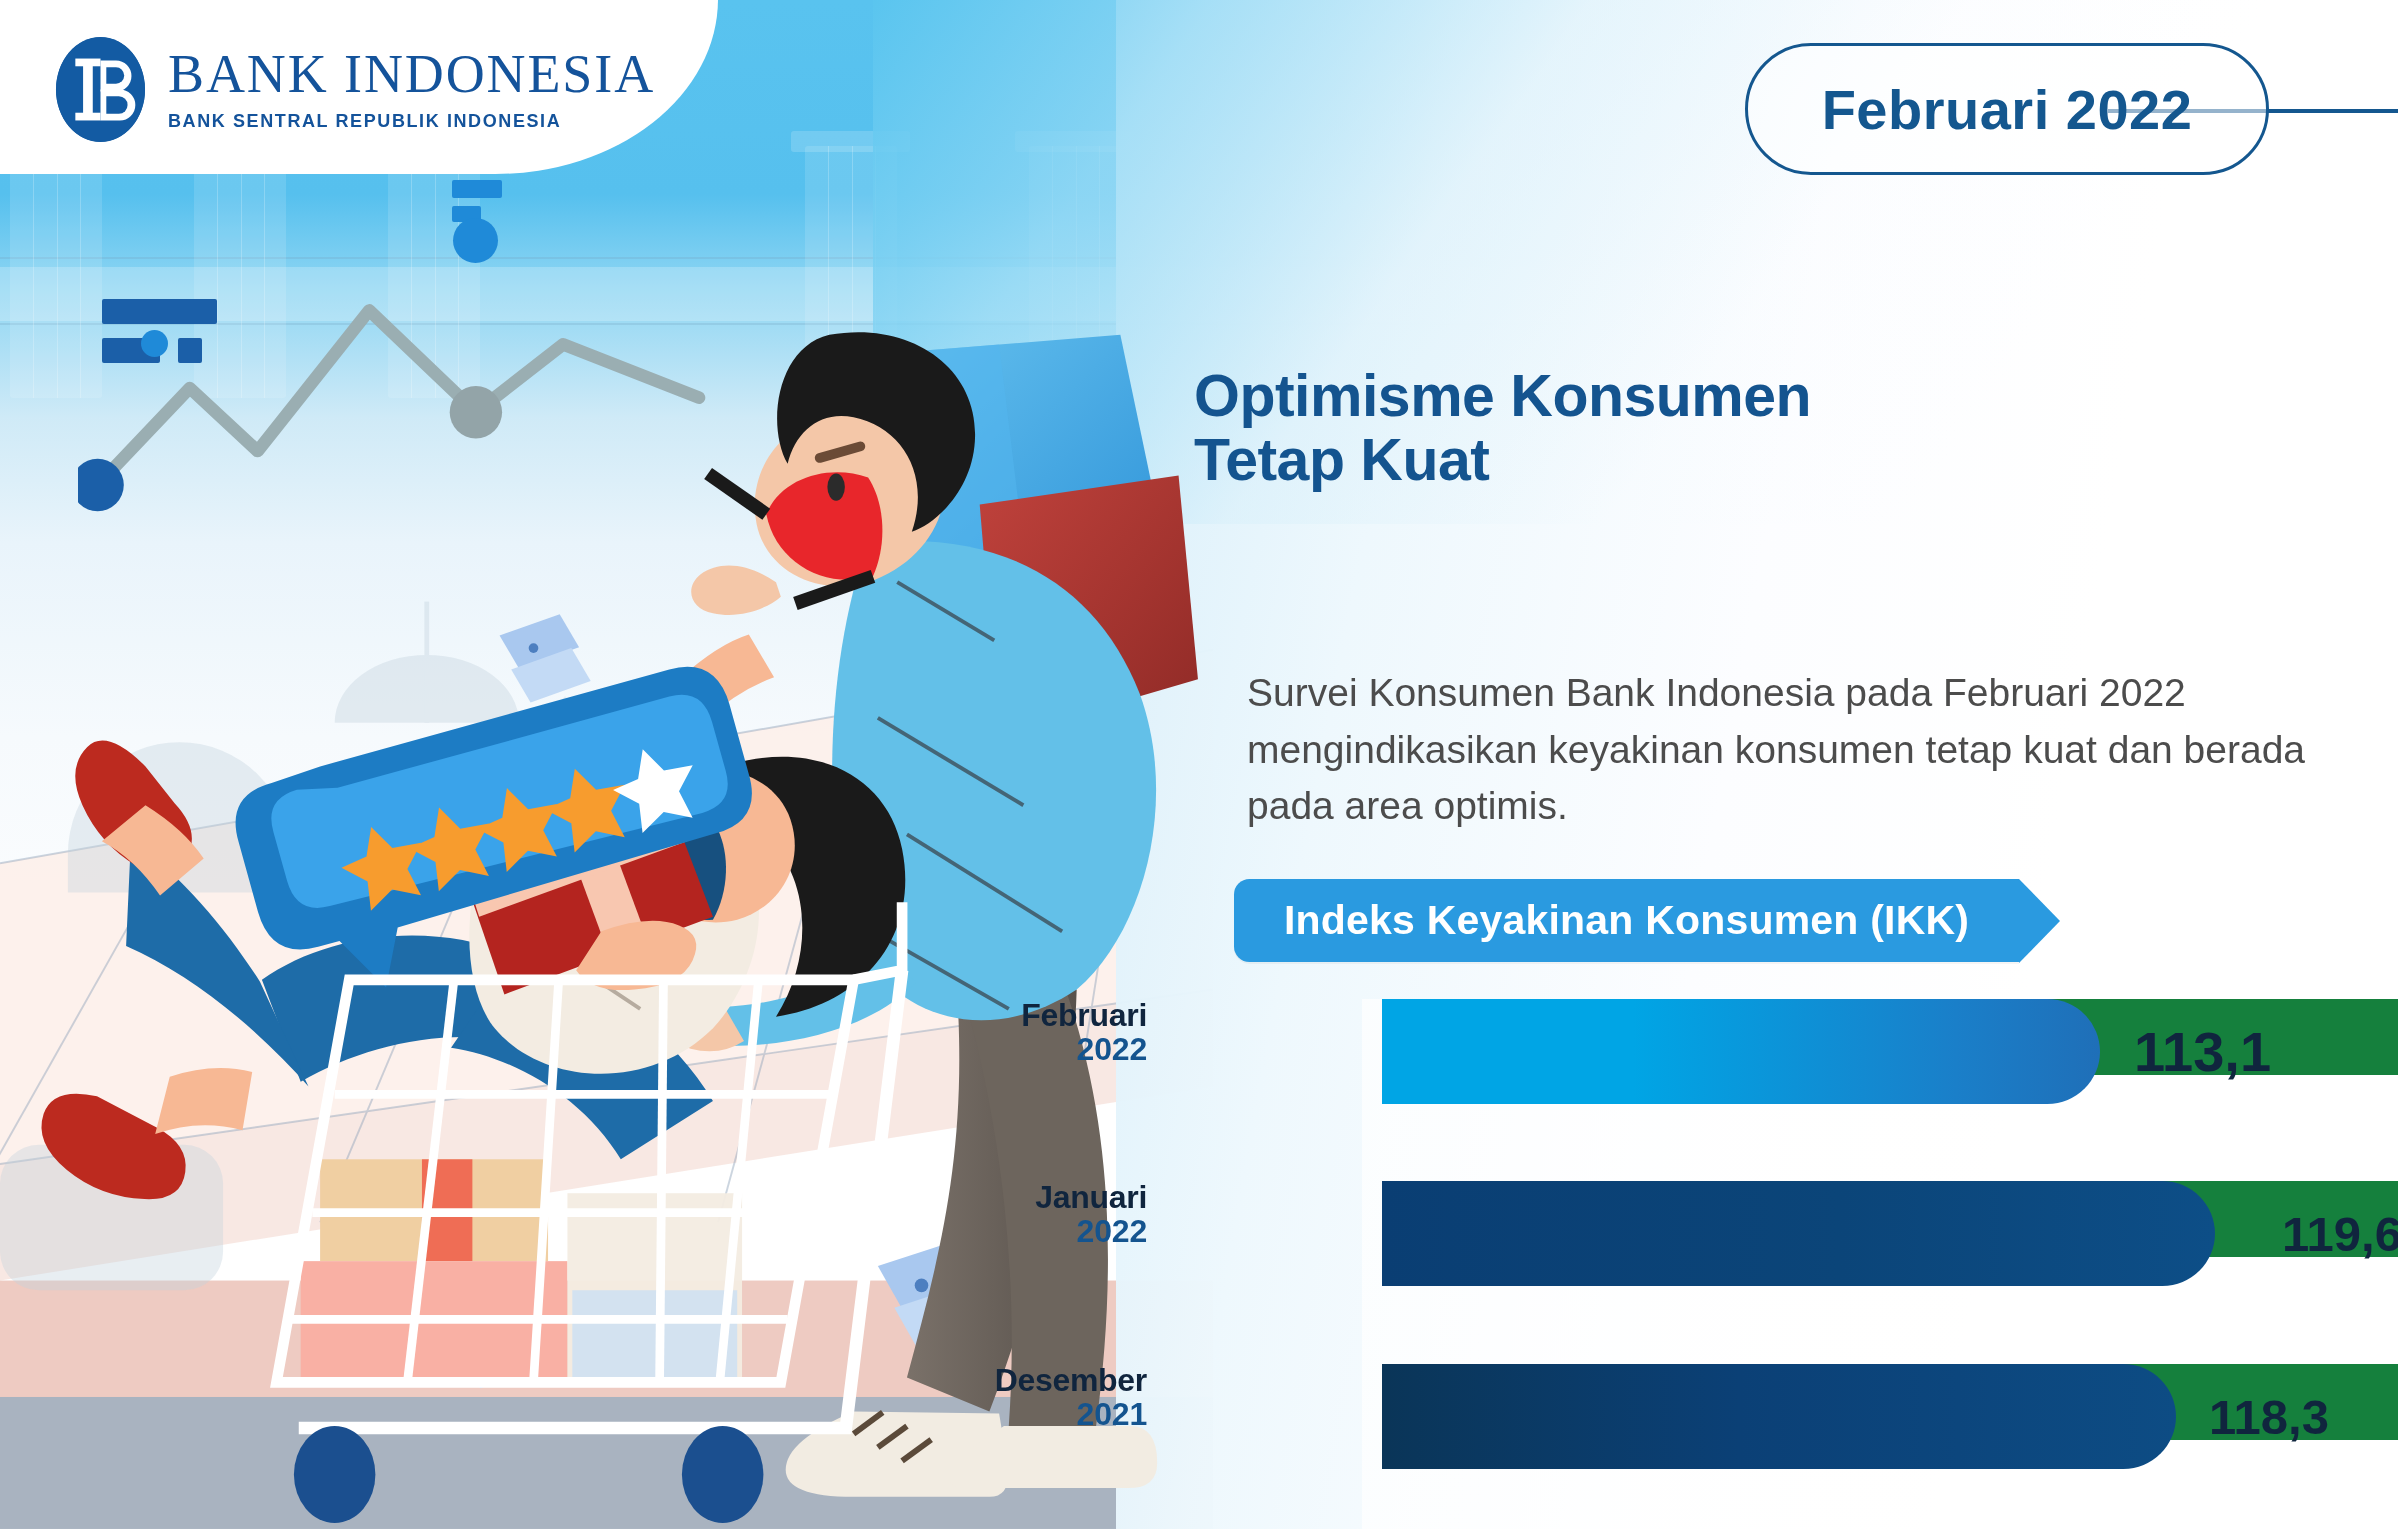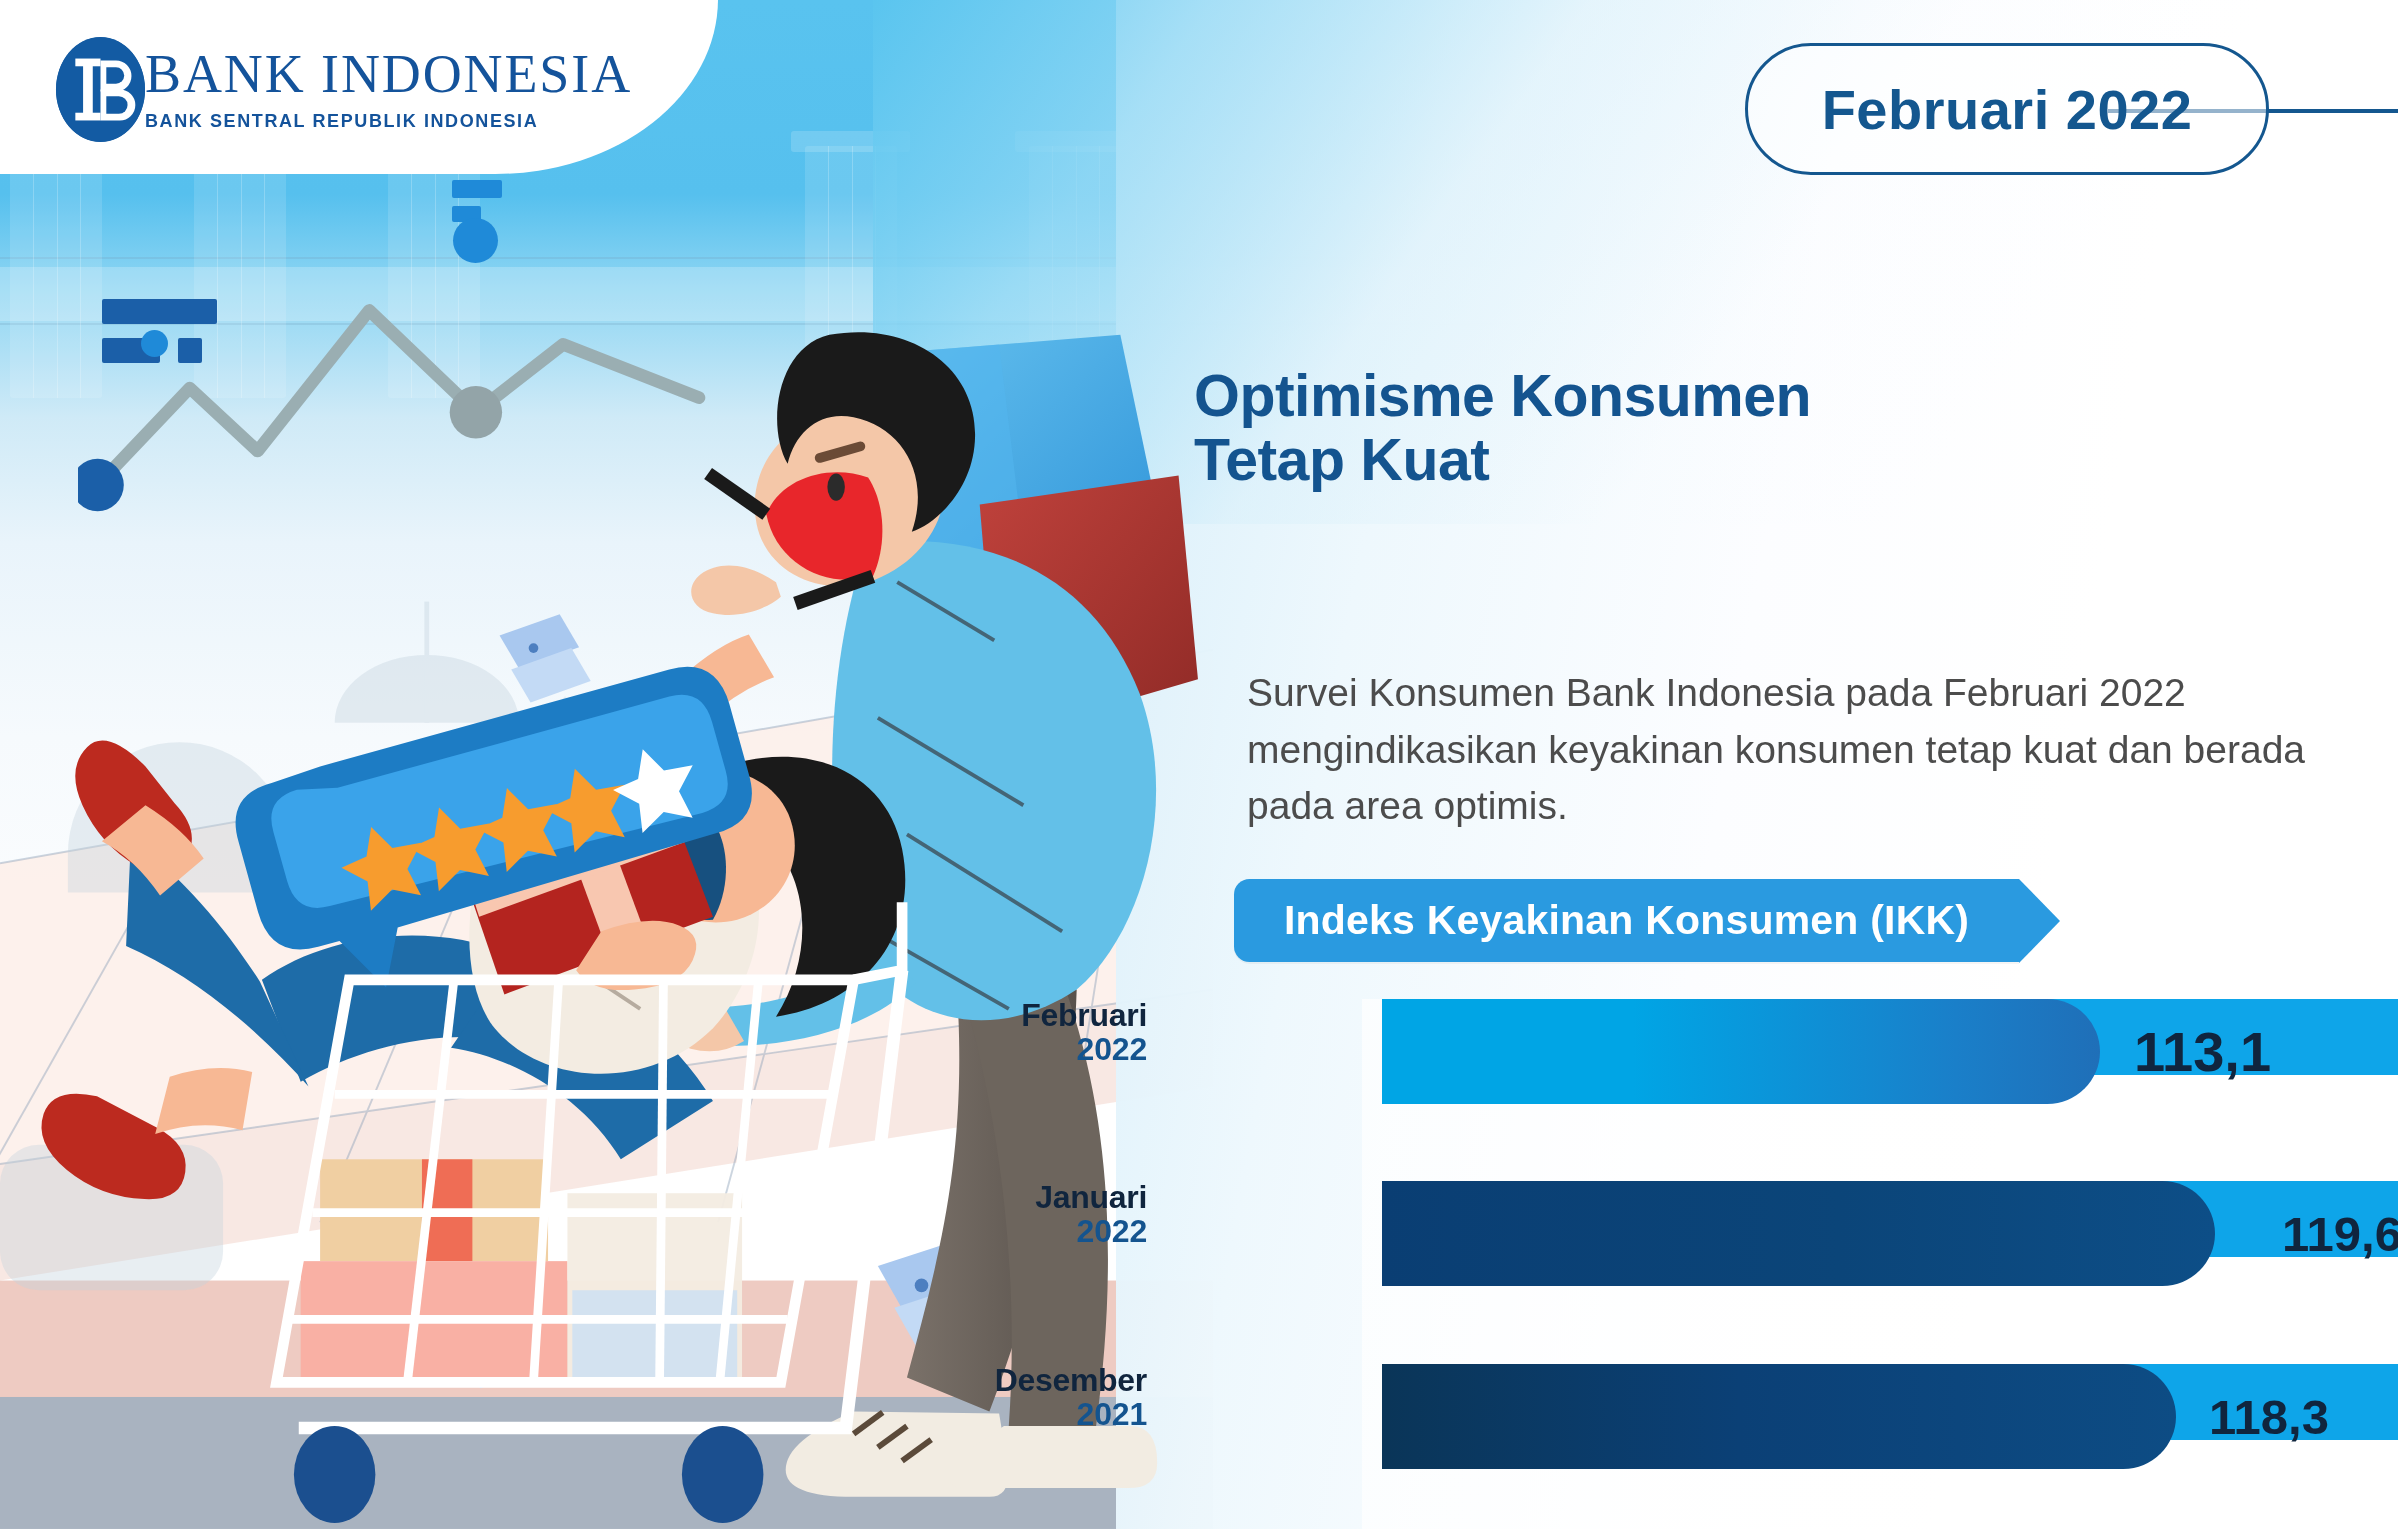--- a/index.html
+++ b/index.html
@@ -83,21 +83,21 @@
 
   
   .header-panel {
     position:absolute; left:-58px; top:-39px;
     width:776px; height:213px;
     background:#ffffff;
     border-bottom-right-radius:223px 175px;
   }
   .logo-wrap {
     position:absolute; left:56px; top:37px;
-    display:flex; align-items:center; 
+    display:flex; align-items:center; gap:23px;
   }
   .logo-mark {
     width:89px; height:105px;
     background:#135ba3;
     border-radius:50%;
     position:relative;
   }
   .logo-text-main {
     font-family:"Liberation Serif", serif;
     font-size:54px; letter-spacing:1.9px;
@@ -185,21 +185,21 @@
   .row-label .m {
     font-size:32px; font-weight:bold; color:#10253e; line-height:1.03;
     letter-spacing:-0.3px;
   }
   .row-label .y {
     font-size:32px; font-weight:bold; color:#14548f; line-height:1.12;
     letter-spacing:-0.2px;
   }
   .track {
     position:absolute; left:1382px; right:0; top:0; height:76px;
-    background:#0ea5e9;
+    background:#15803d;
   }
   .bar {
     position:absolute; left:0; top:0; height:105px;
     border-radius:0 54px 54px 0;
   }
   .val {
     position:absolute; top:0; height:105px;
     display:flex; align-items:center;
     font-weight:bold; color:#10253e;
   }

